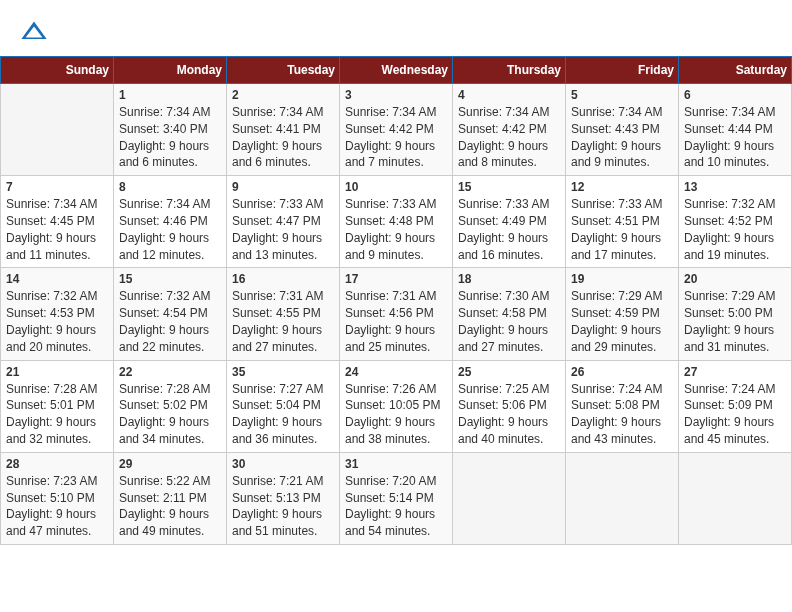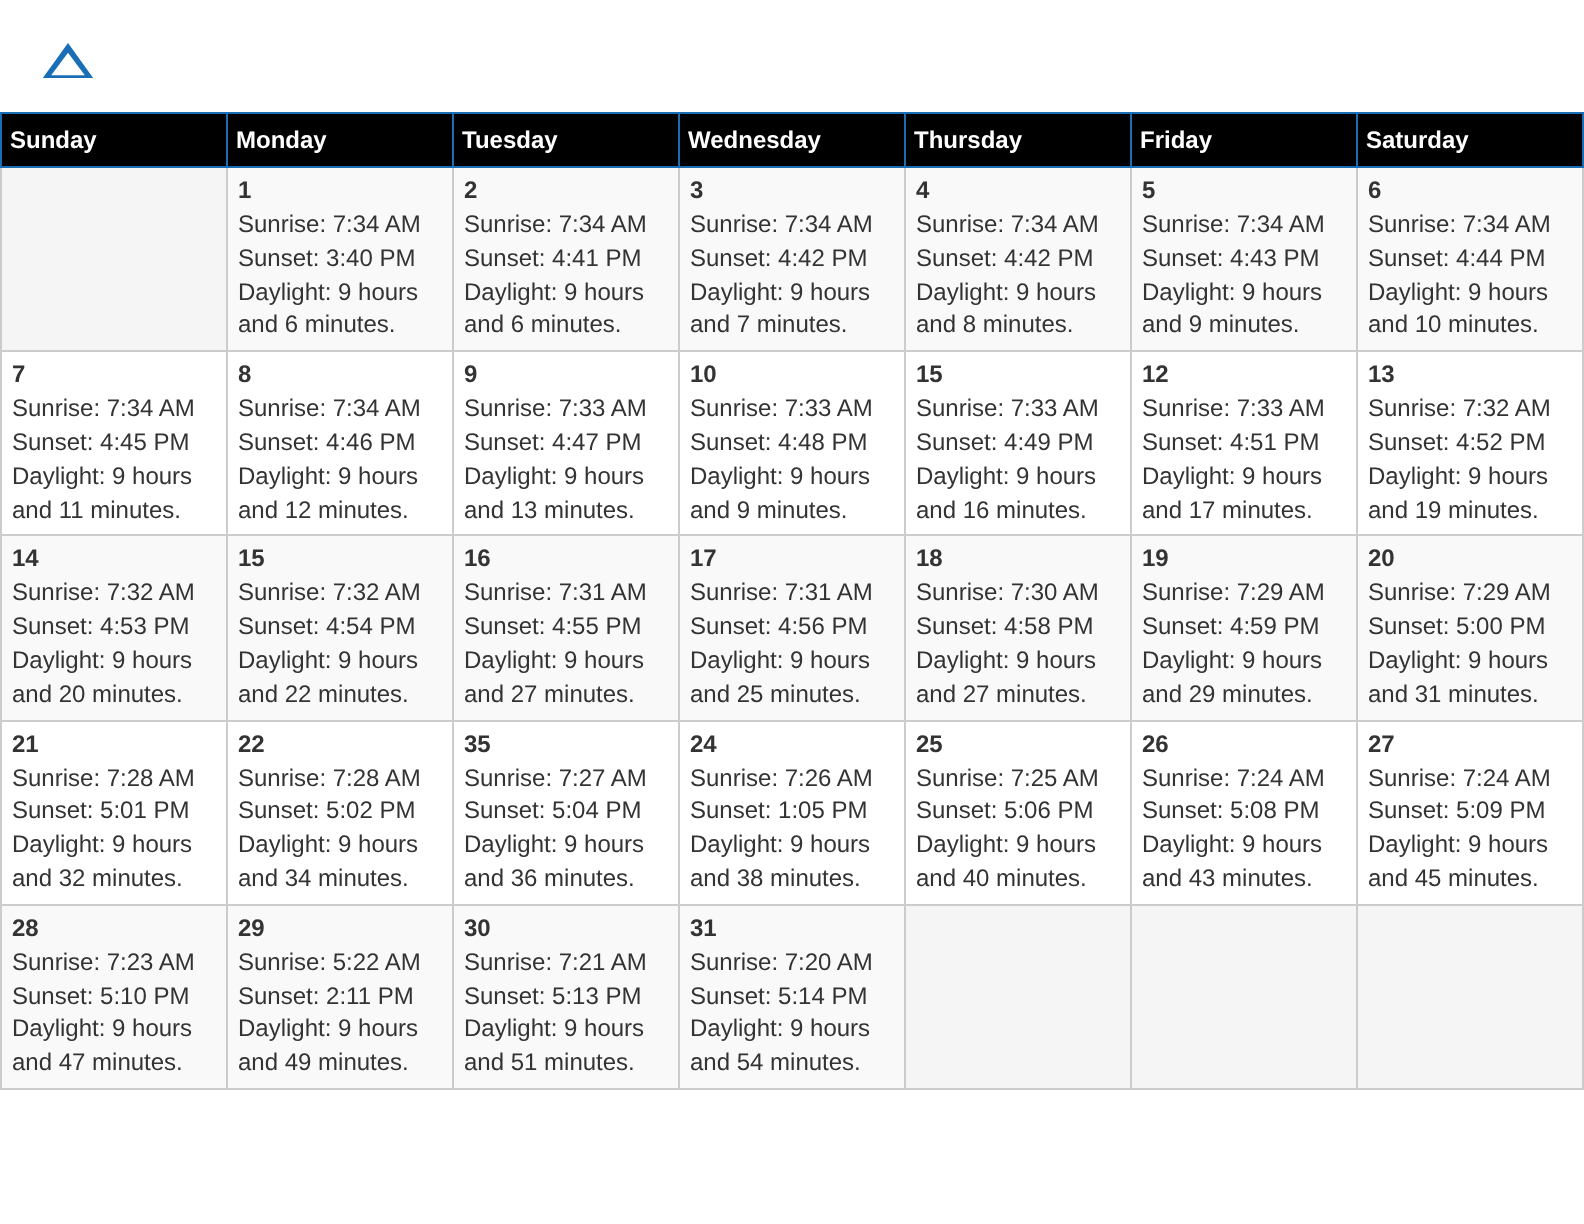--- a/index.html
+++ b/index.html
@@ -60,26 +60,26 @@
       font-size: 16px;
       color: #444;
       margin-top: 2px;
     }
     .calendar {
       width: 100%;
       border-collapse: collapse;
       table-layout: fixed;
     }
     .calendar th {
-      background: #000000;
+      background: #7f1d1d;
       color: #fff;
       font-size: 12px;
       font-weight: bold;
       padding: 6px 4px;
-      text-align: left;
+      text-align: right;
       border: 1px solid #1a6eb5;
     }
     .calendar td {
       border: 1px solid #ccc;
       vertical-align: top;
       padding: 4px 5px;
       height: 88px;
       font-size: 10.5px;
       color: #333;
       background: #fff;
@@ -351,21 +351,21 @@
               <div>Sunrise: 7:27 AM</div>
               <div>Sunset: 5:04 PM</div>
               <div>Daylight: 9 hours</div>
               <div>and 36 minutes.</div>
             </div>
           </td>
           <td>
             <span class="day-num">24</span>
             <div class="day-info">
               <div>Sunrise: 7:26 AM</div>
-              <div>Sunset: 1:05 PM</div>
+              <div>Sunset: 10:05 PM</div>
               <div>Daylight: 9 hours</div>
               <div>and 38 minutes.</div>
             </div>
           </td>
           <td>
             <span class="day-num">25</span>
             <div class="day-info">
               <div>Sunrise: 7:25 AM</div>
               <div>Sunset: 5:06 PM</div>
               <div>Daylight: 9 hours</div>

